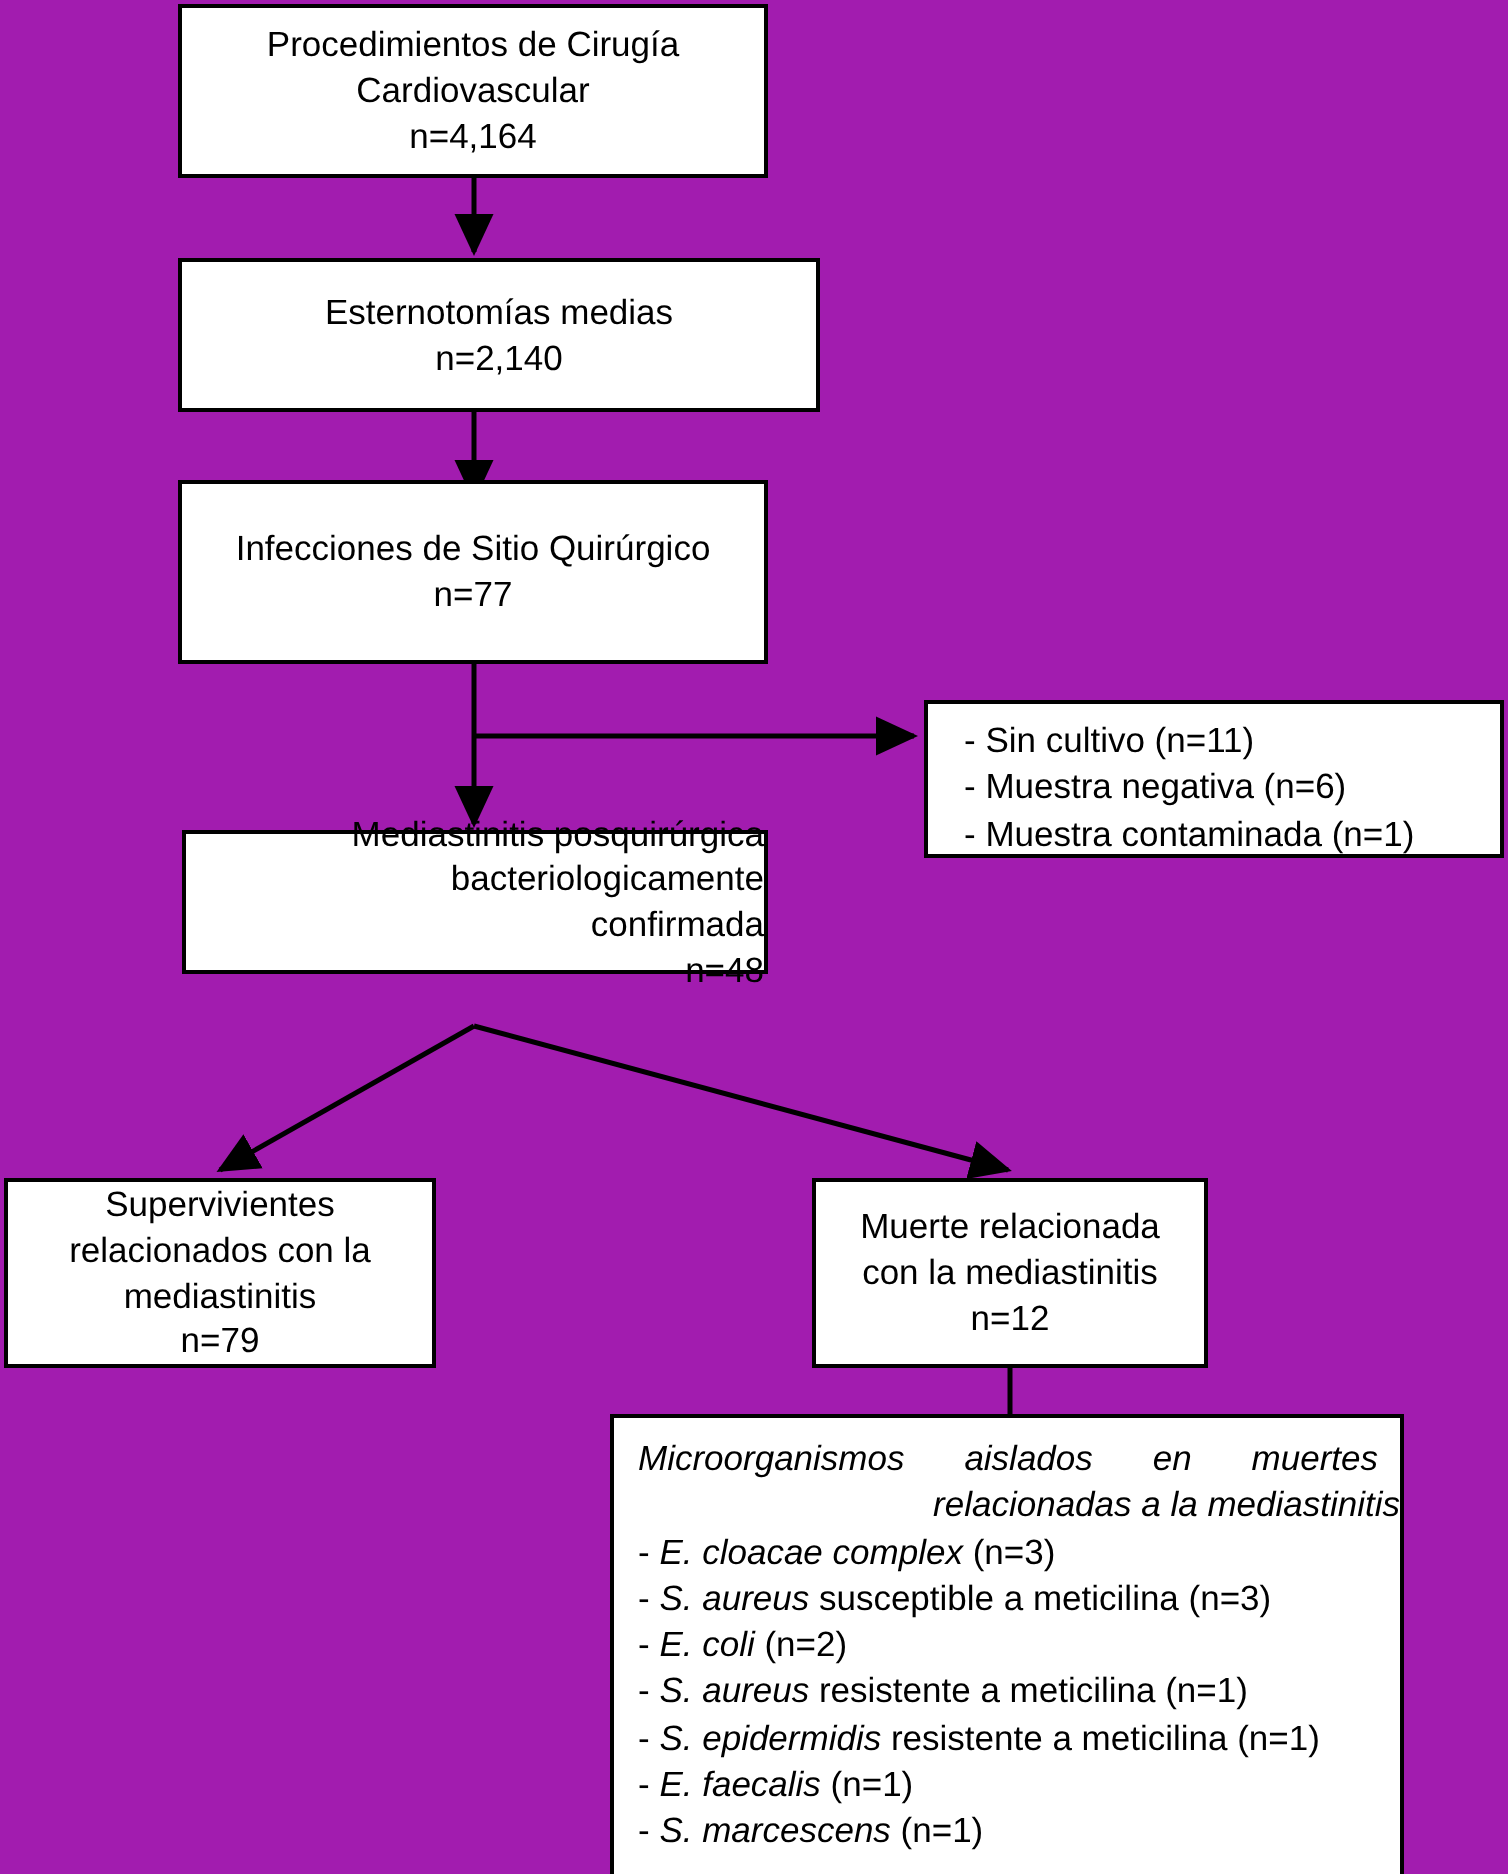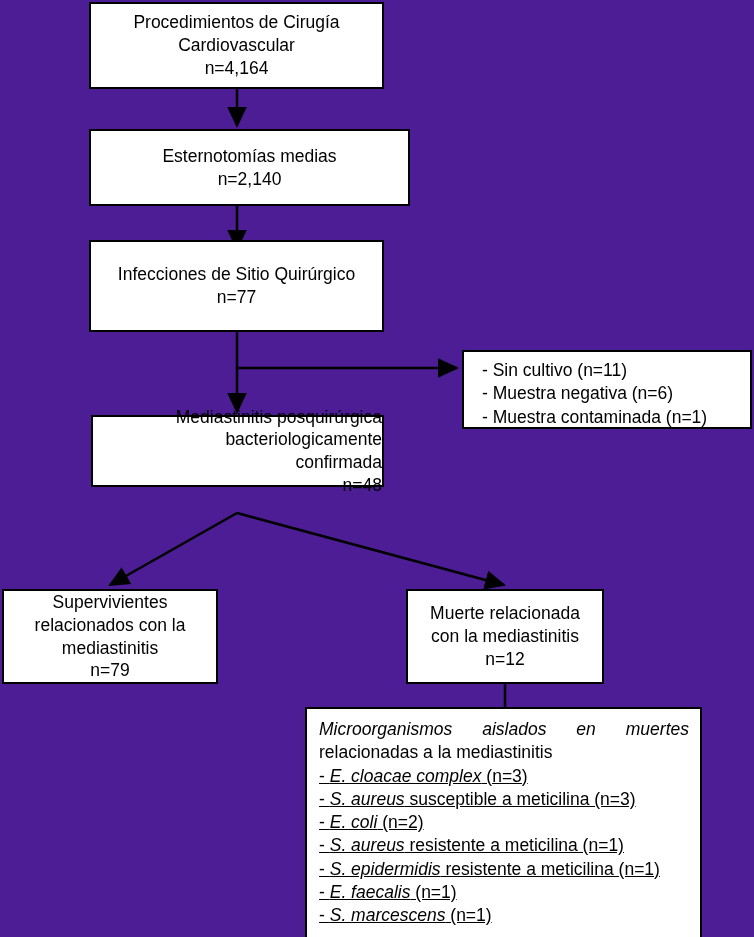--- a/index.html
+++ b/index.html
@@ -4,21 +4,21 @@
 <style>
   html, body {
     margin: 0;
     padding: 0;
     background: #ffffff;
   }
   #canvas {
     position: relative;
     width: 754px;
     height: 937px;
-    background: #4c1d95;
+    background: #a21caf;
     font-family: "Liberation Sans", sans-serif;
     color: #000000;
     overflow: hidden;
   }
   .node {
     position: absolute;
     box-sizing: border-box;
     border: 2.5px solid #000000;
     background: #ffffff;
     display: flex;
@@ -62,23 +62,25 @@
   #micro-box .hdr {
     display: block;
     font-style: italic;
     text-align: justify;
     text-align-last: justify;
     width: 370px;
     white-space: normal;
   }
   #micro-box .hdr2 {
     display: block;
+    font-style: italic;
     white-space: nowrap;
+    text-align: right;
   }
-  #micro-box .item { display: block; white-space: nowrap; text-decoration: underline; }
+  #micro-box .item { display: block; white-space: nowrap; }
   .it { font-style: italic; }
 
   
   #box-procedures { left: 89px;  top: 2px;   width: 295px; height: 87px; }
   #box-sternotomy { left: 89px;  top: 129px; width: 321px; height: 77px; }
   #box-ssi        { left: 89px;  top: 240px; width: 295px; height: 92px; }
   #box-mediast    { left: 91px;  top: 415px; width: 293px; height: 72px; align-items: flex-end; }
   #box-surv       { left: 2px;   top: 589px; width: 216px; height: 95px; }
   #box-death      { left: 406px; top: 589px; width: 198px; height: 95px; }
 

